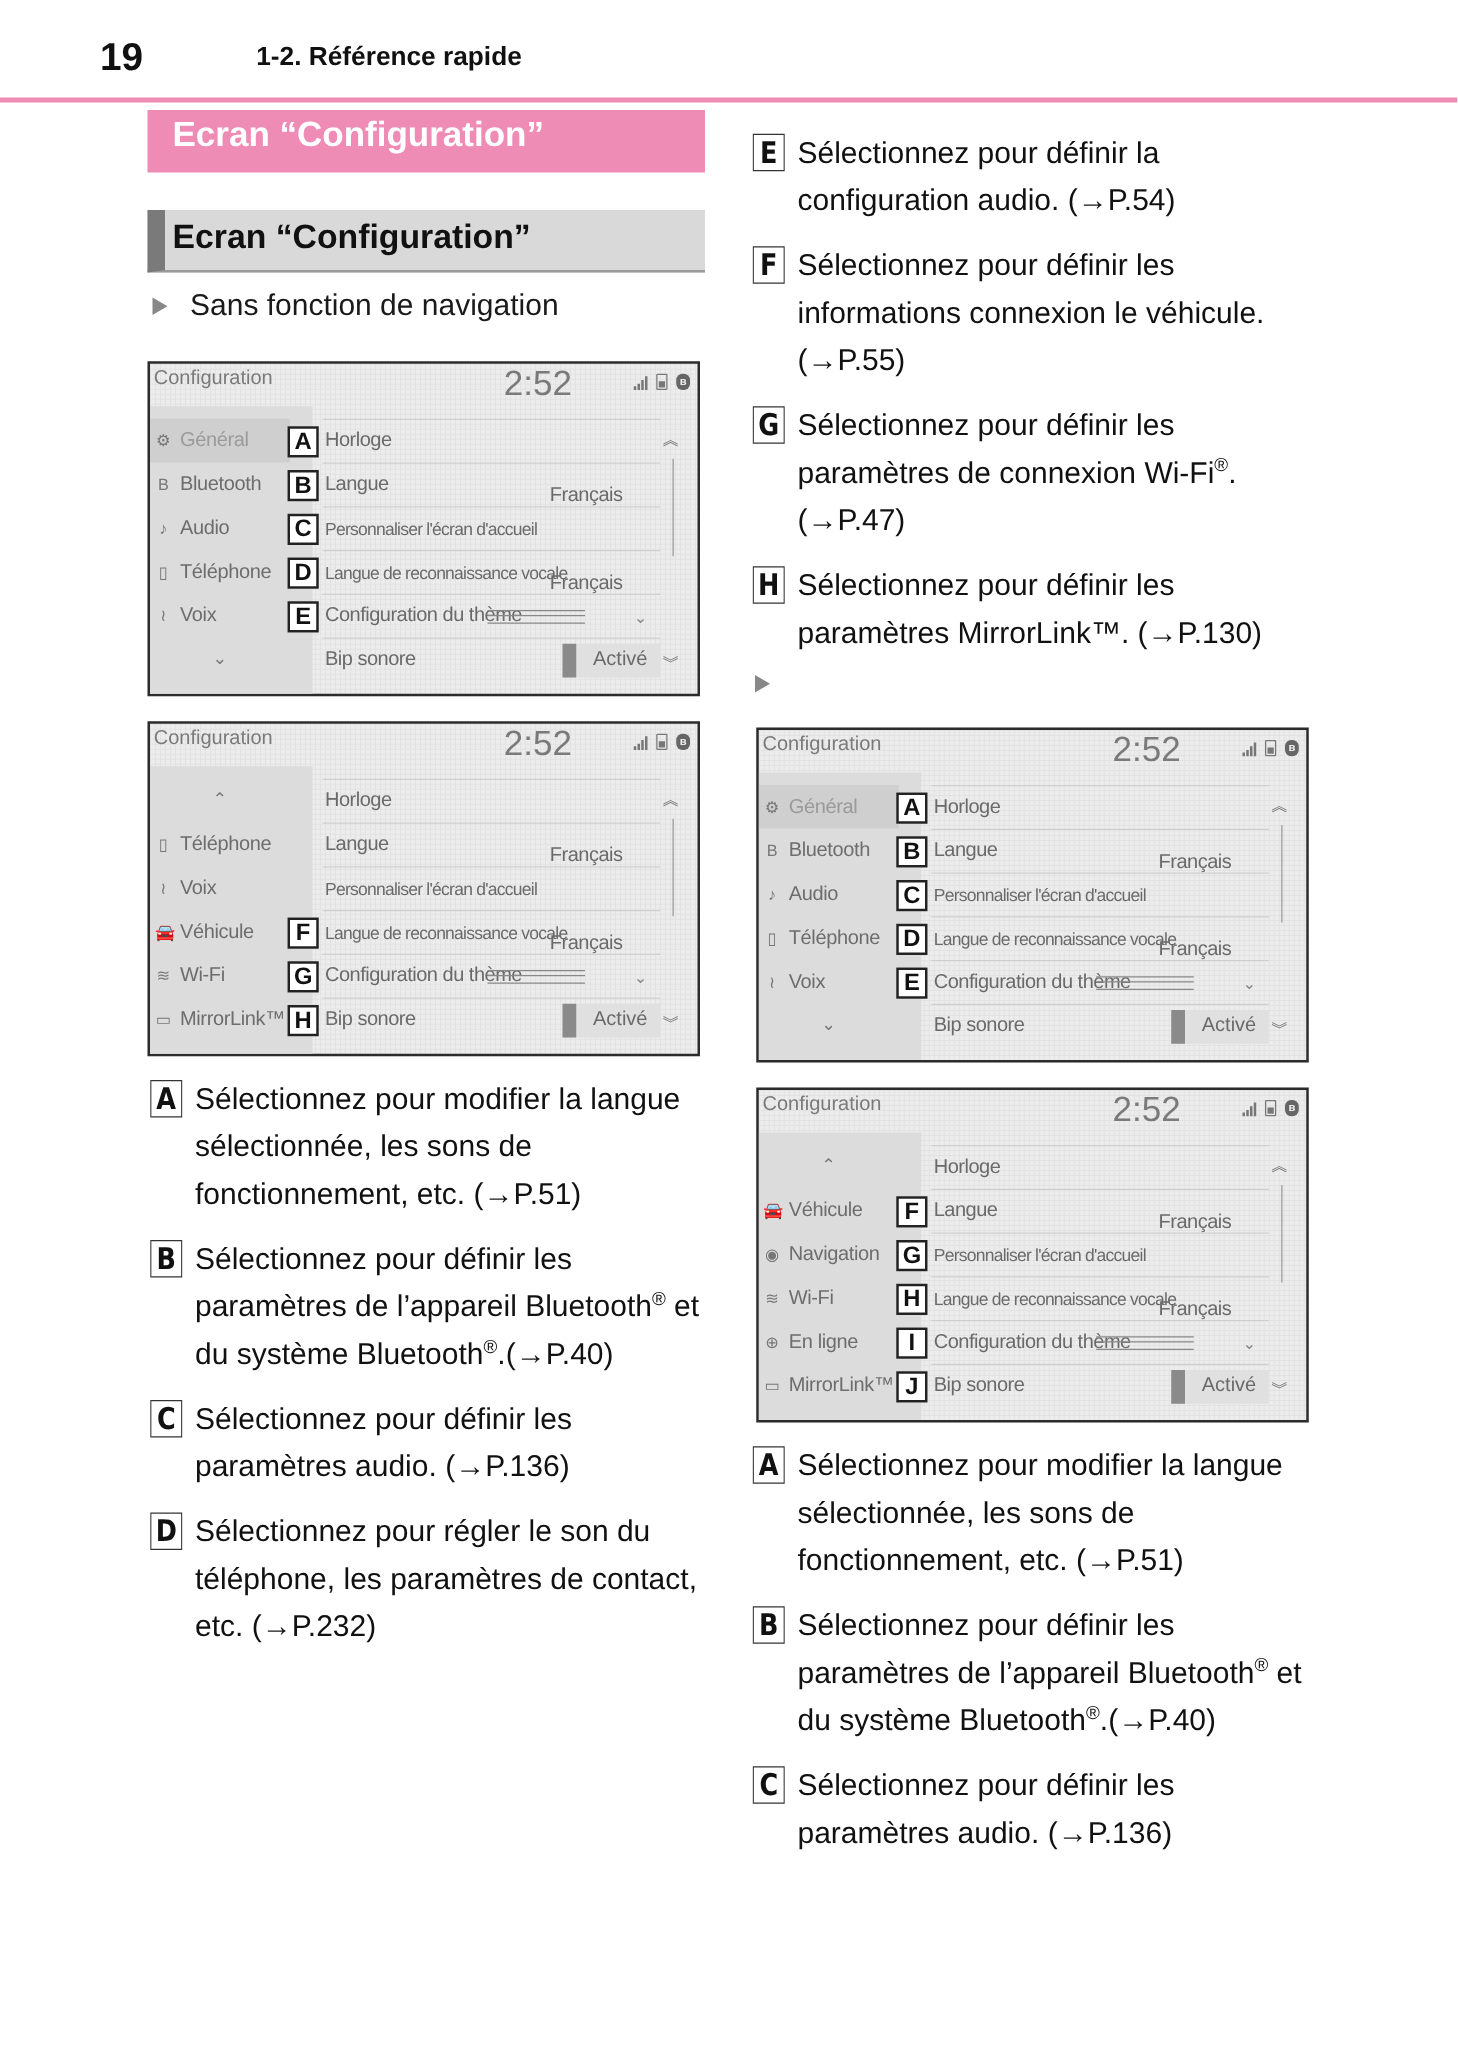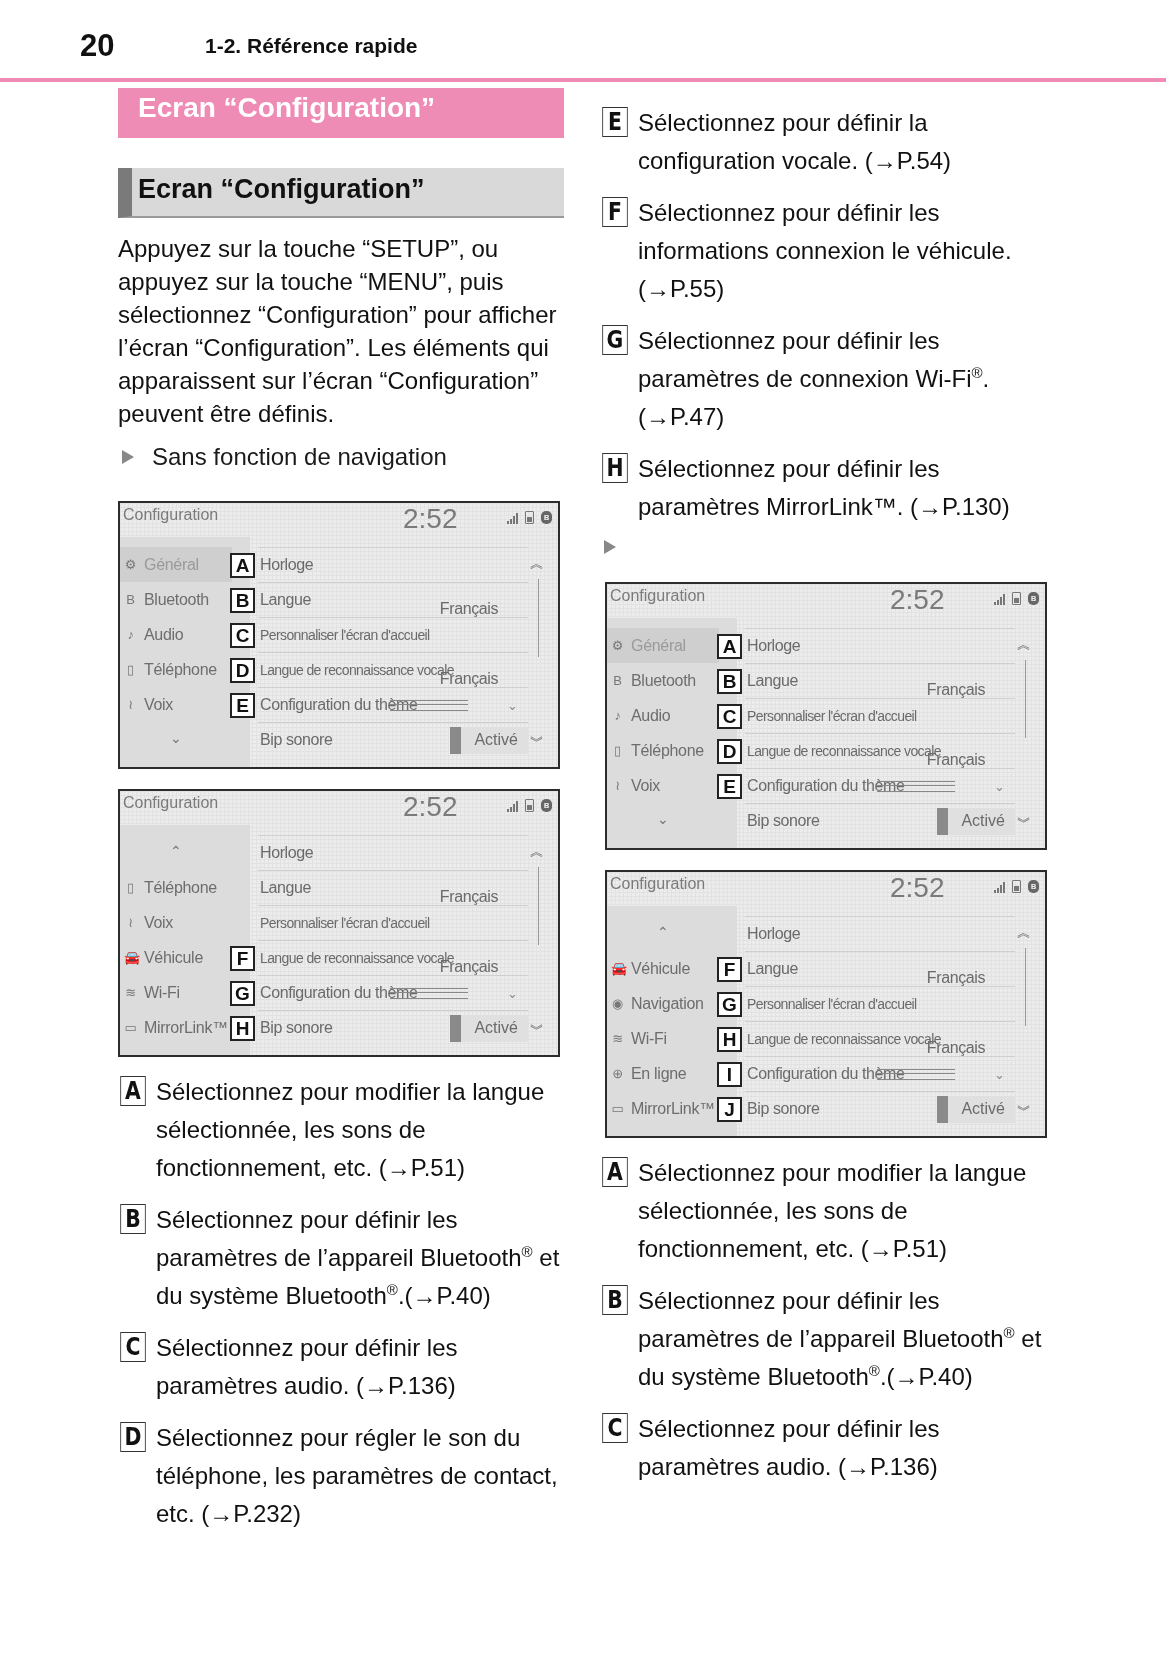--- a/index.html
+++ b/index.html
@@ -56,28 +56,27 @@
 
   
   .desc { display: flex; margin-top: 18px; font-size: 24px; line-height: 38px; color: #111; }
   .desc .badge { flex: none; width: 30px; height: 30px; border: 1.5px solid #333; font-weight: bold; font-size: 24px; line-height: 28px; text-align: center; margin-top: 3px; margin-right: 8px; font-family: "DejaVu Sans", sans-serif; transform: scaleX(0.85); }
   .desc .body { flex: 1; }
   sup { font-size: 15px; line-height: 0; }
 </style>
 </head>
 <body>
 
-<div class="page-number">20</div>
+<div class="page-number">19</div>
 <div class="section-ref">1-2. Référence rapide</div>
 <div class="header-rule"></div>
 
 <div class="col-left">
   <div class="pink-banner">Ecran “Configuration”</div>
   <div class="gray-heading">Ecran “Configuration”</div>
-  <p class="intro">Appuyez sur la touche “SETUP”, ou appuyez sur la touche “MENU”, puis sélectionnez “Configuration” pour afficher l’écran “Configuration”. Les éléments qui apparaissent sur l’écran “Configuration” peuvent être définis.</p>
   <div class="bullet">
     <span class="tri"></span>
     <span>Sans fonction de navigation</span>
   </div>
 
   <div id="left-screens">
       <div class="screen" style="margin-top: 28px;">
         <div class="scr-title">Configuration</div>
         <div class="scr-time">2:52</div>
         <div class="scr-status">
@@ -235,21 +234,21 @@
         <span class="badge">D</span>
         <span class="body">Sélectionnez pour régler le son du téléphone, les paramètres de contact, etc. (→P.232)</span>
       </div>
     </div>
 </div>
 
 <div class="col-right">
   <div id="right-desc-top">
       <div class="desc" style="margin-top: 2px;">
         <span class="badge">E</span>
-        <span class="body">Sélectionnez pour définir la configuration vocale. (→P.54)</span>
+        <span class="body">Sélectionnez pour définir la configuration audio. (→P.54)</span>
       </div>
       <div class="desc" style="margin-top: 14px;">
         <span class="badge">F</span>
         <span class="body">Sélectionnez pour définir les informations connexion le véhicule. (→P.55)</span>
       </div>
       <div class="desc" style="margin-top: 14px;">
         <span class="badge">G</span>
         <span class="body"><span>Sélectionnez pour définir les paramètres de connexion Wi-Fi</span><sup>®</sup><span>. (→P.47)</span></span>
       </div>
       <div class="desc" style="margin-top: 14px;">

